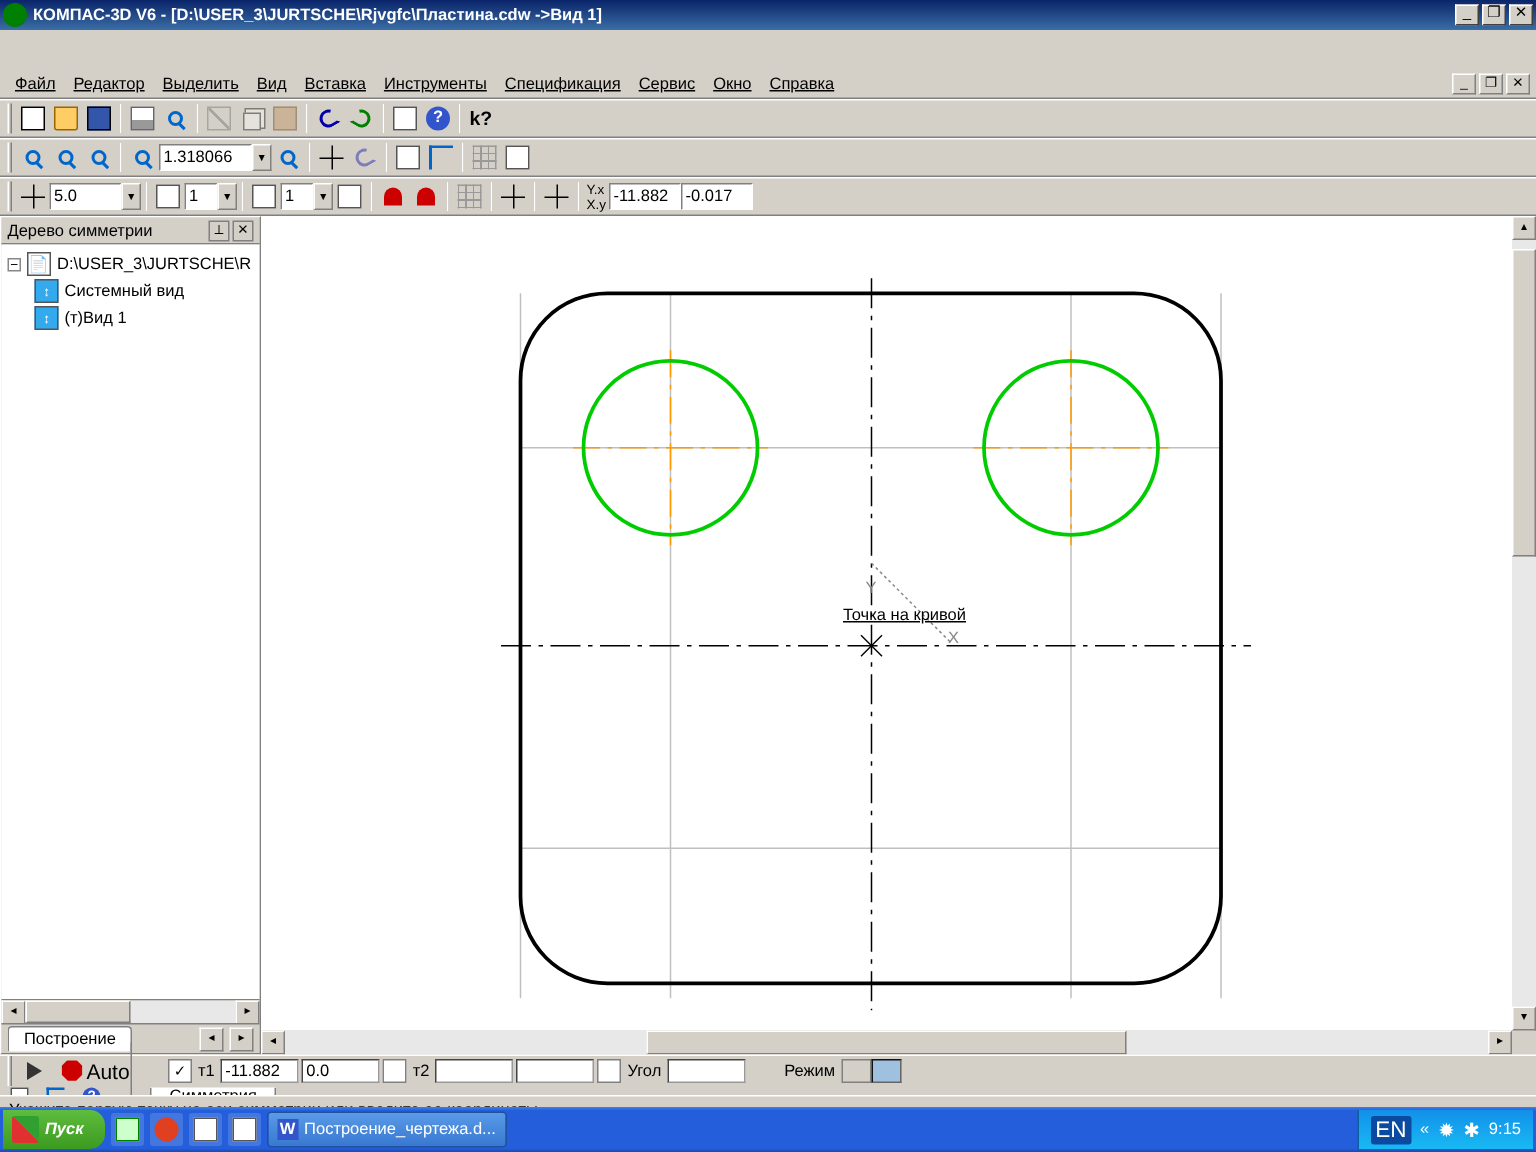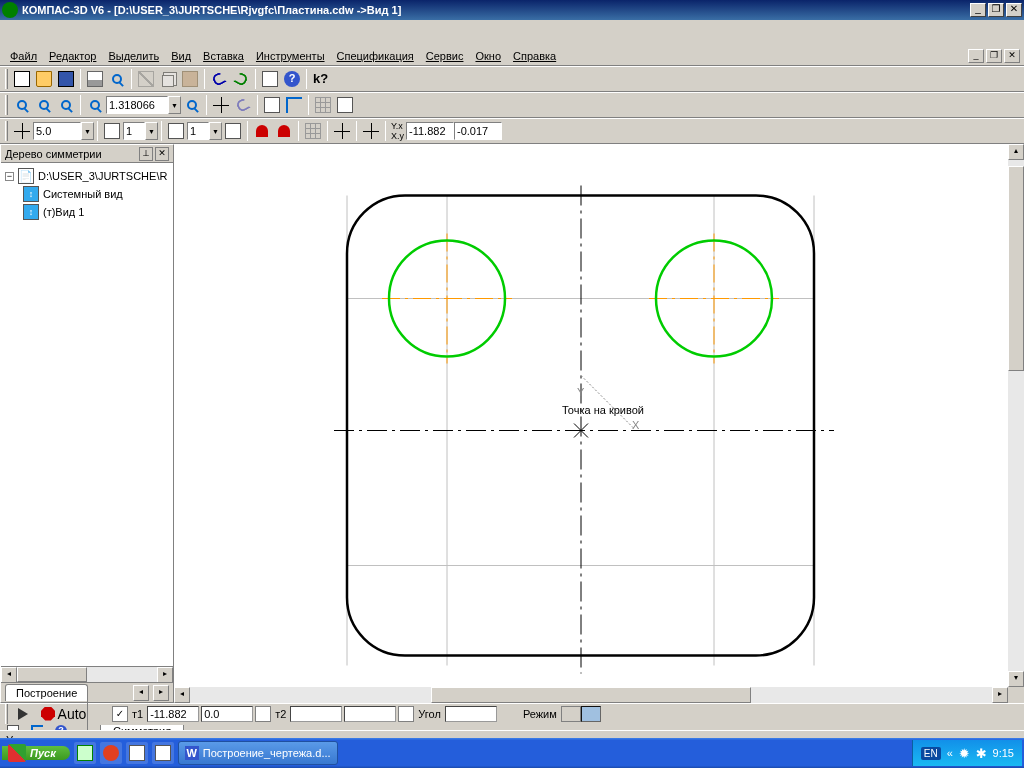--- a/index.html
+++ b/index.html
@@ -89,29 +89,29 @@
 .prop-lbl { font-size:11px; padding:0 2px; }
 .prop-mode { display:inline-flex; gap:0; }
 .prop-mode .mbtn { width:20px;height:16px;border:1px solid #808080;background:#d4d0c8; }
 .prop-mode .mbtn.active { background:#a0c0e0; border:1px inset #666; }
 
 
 .statusbar { position:absolute; left:0; right:0; bottom:20px; height:18px; background:#d4d0c8; border-top:1px solid #fff; display:flex; align-items:center; padding:0 6px; }
 
 
 .taskbar { position:absolute; left:0; right:0; bottom:0; height:30px; background: linear-gradient(#3e81e9,#245edb 8%,#245edb 92%,#1a4aac); display:flex; align-items:center; padding:0 2px; gap:4px; }
-.start-btn { height:14px; padding:0 14px 0 6px; background: linear-gradient(#5ebd3e,#3c9a1f); border-radius: 0 10px 10px 0; color:#fff; font-weight:bold; font-style:italic; display:flex; align-items:center; gap:4px; font-size:13px; }
+.start-btn { height:26px; padding:0 14px 0 6px; background: linear-gradient(#5ebd3e,#3c9a1f); border-radius: 0 10px 10px 0; color:#fff; font-weight:bold; font-style:italic; display:flex; align-items:center; gap:4px; font-size:13px; }
 .start-btn .flag { width:18px; height:18px; background:#fff; border-radius:2px; display:inline-block; background:linear-gradient(45deg,#e03030 0 50%,#30a030 50%),linear-gradient(-45deg,#3050d0 0 50%,#e0d030 50%); background-blend-mode:normal; }
 .ql { width:22px; height:22px; background:rgba(255,255,255,0.15); border-radius:2px; display:flex;align-items:center;justify-content:center; }
 .task-btn { height:24px; min-width:150px; max-width:180px; padding:0 6px; background: linear-gradient(#5a9ae8,#3878d0); border:1px solid #2050a0; border-radius:3px; color:#fff; display:flex; align-items:center; gap:4px; overflow:hidden; white-space:nowrap; }
 .task-btn.active { background: linear-gradient(#1a4a9a,#2a5ab0); border:1px inset #103070; }
 .tray { margin-left:auto; height:26px; background: linear-gradient(#1290e9,#19b9f3); padding:0 8px; display:flex; align-items:center; gap:6px; color:#fff; border-left:1px solid #0a60a0; }
-.tray .lang { background:#0a4aa0; padding:1px 3px; font-size:10px; border-radius:2px; }
-
-.label-on-canvas { position:absolute; font-size:11px; color:#000; }
+.tray .lang { background:#0a4aa0; padding:1px 3px; font-size:15px; border-radius:2px; }
+
+.label-on-canvas { position:absolute; font-size:11px; color:#000;text-decoration:underline; }
 </style>
 </head>
 <body>
 
 <div class="titlebar">
   <span class="app-icon"></span>
   <span class="title-text">КОМПАС-3D V6 - [D:\USER_3\JURTSCHE\Rjvgfc\Пластина.cdw -&gt;Вид 1]</span>
   <div class="win-btns">
     <div class="win-btn">_</div>
     <div class="win-btn">❐</div>

